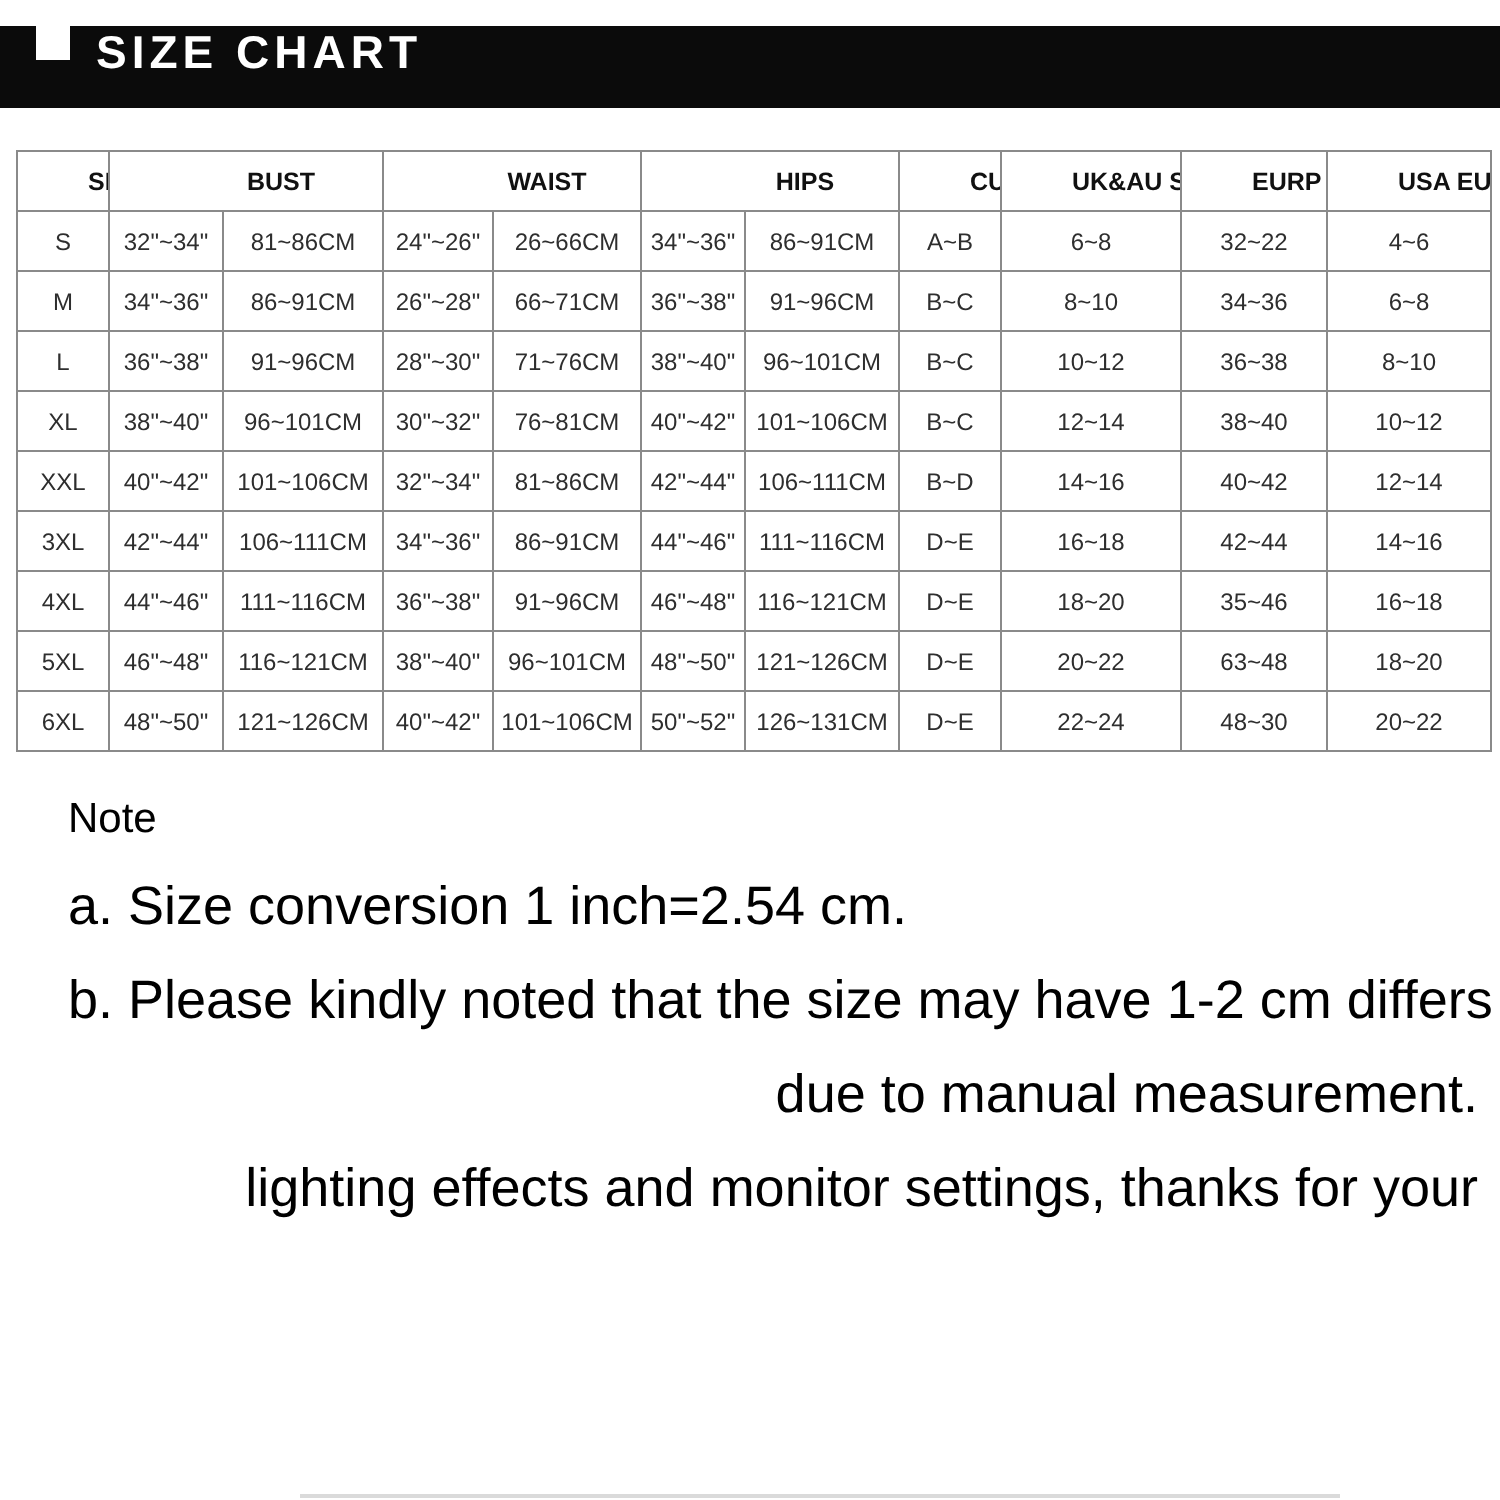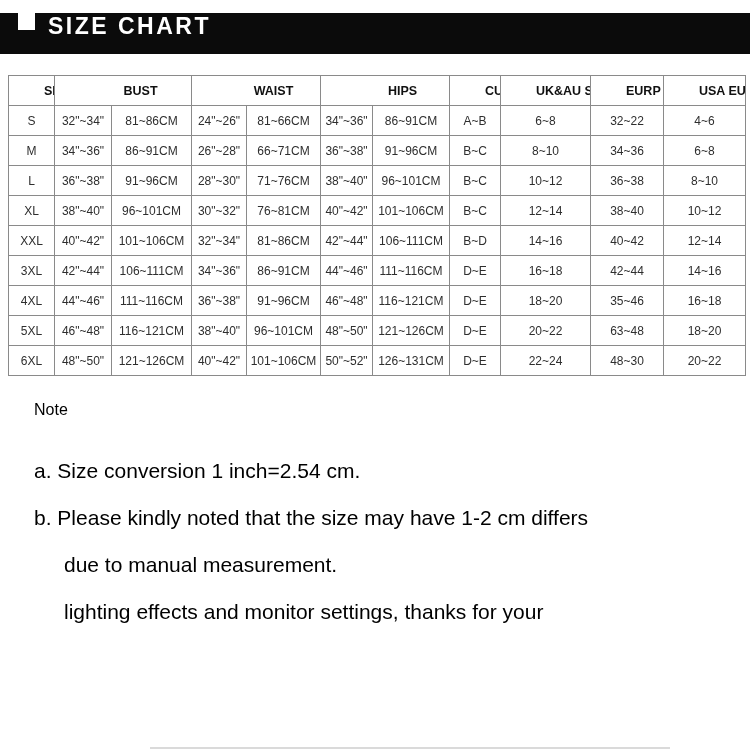--- a/index.html
+++ b/index.html
@@ -20,23 +20,23 @@
     position:absolute; left:8px; top:75px; width:737px;
     border-collapse:collapse; table-layout:fixed; background:#ffffff;
   }
   table.size-table th, table.size-table td {
     border:1px solid #8a8a8a; text-align:center; vertical-align:middle;
     height:29px; padding:0; overflow:hidden; white-space:nowrap;
   }
   table.size-table th { font-size:12.5px; font-weight:bold; color:#111111;padding-left:35px; }
   table.size-table td { font-size:12px; color:#2e2e2e; }
   .notes { position:absolute; left:34px; top:397px; width:705px; color:#000000; }
-  .note-title { font-size:16px; line-height:26px; margin-bottom:24px; }
-  .note-line { font-size:21px; line-height:47px; white-space:nowrap; }
-  .note-line.cont { padding-left:30px; }
+  .note-title { font-size:21px; line-height:26px; margin-bottom:7px; }
+  .note-line { font-size:27px; line-height:47px; white-space:nowrap; }
+  .note-line.cont { padding-left:30px;text-align:right; }
   .bottom-line { position:absolute; left:150px; top:747px; width:520px; height:2px; background:#dadada; }
 </style>
 </head>
 <body>
 
 <div class="page">
 
   <div class="title-bar">
     <span class="title-square"></span>
     <span class="title-text">SIZE CHART</span>
@@ -67,21 +67,21 @@
           <th colspan="1">EURP SIZE</th>
           <th colspan="1">USA EURP</th>
         </tr>
     </thead>
     <tbody>
         <tr>
           <td>S</td>
           <td>32"~34"</td>
           <td>81~86CM</td>
           <td>24"~26"</td>
-          <td>81~66CM</td>
+          <td>26~66CM</td>
           <td>34"~36"</td>
           <td>86~91CM</td>
           <td>A~B</td>
           <td>6~8</td>
           <td>32~22</td>
           <td>4~6</td>
         </tr>
         <tr>
           <td>M</td>
           <td>34"~36"</td>

